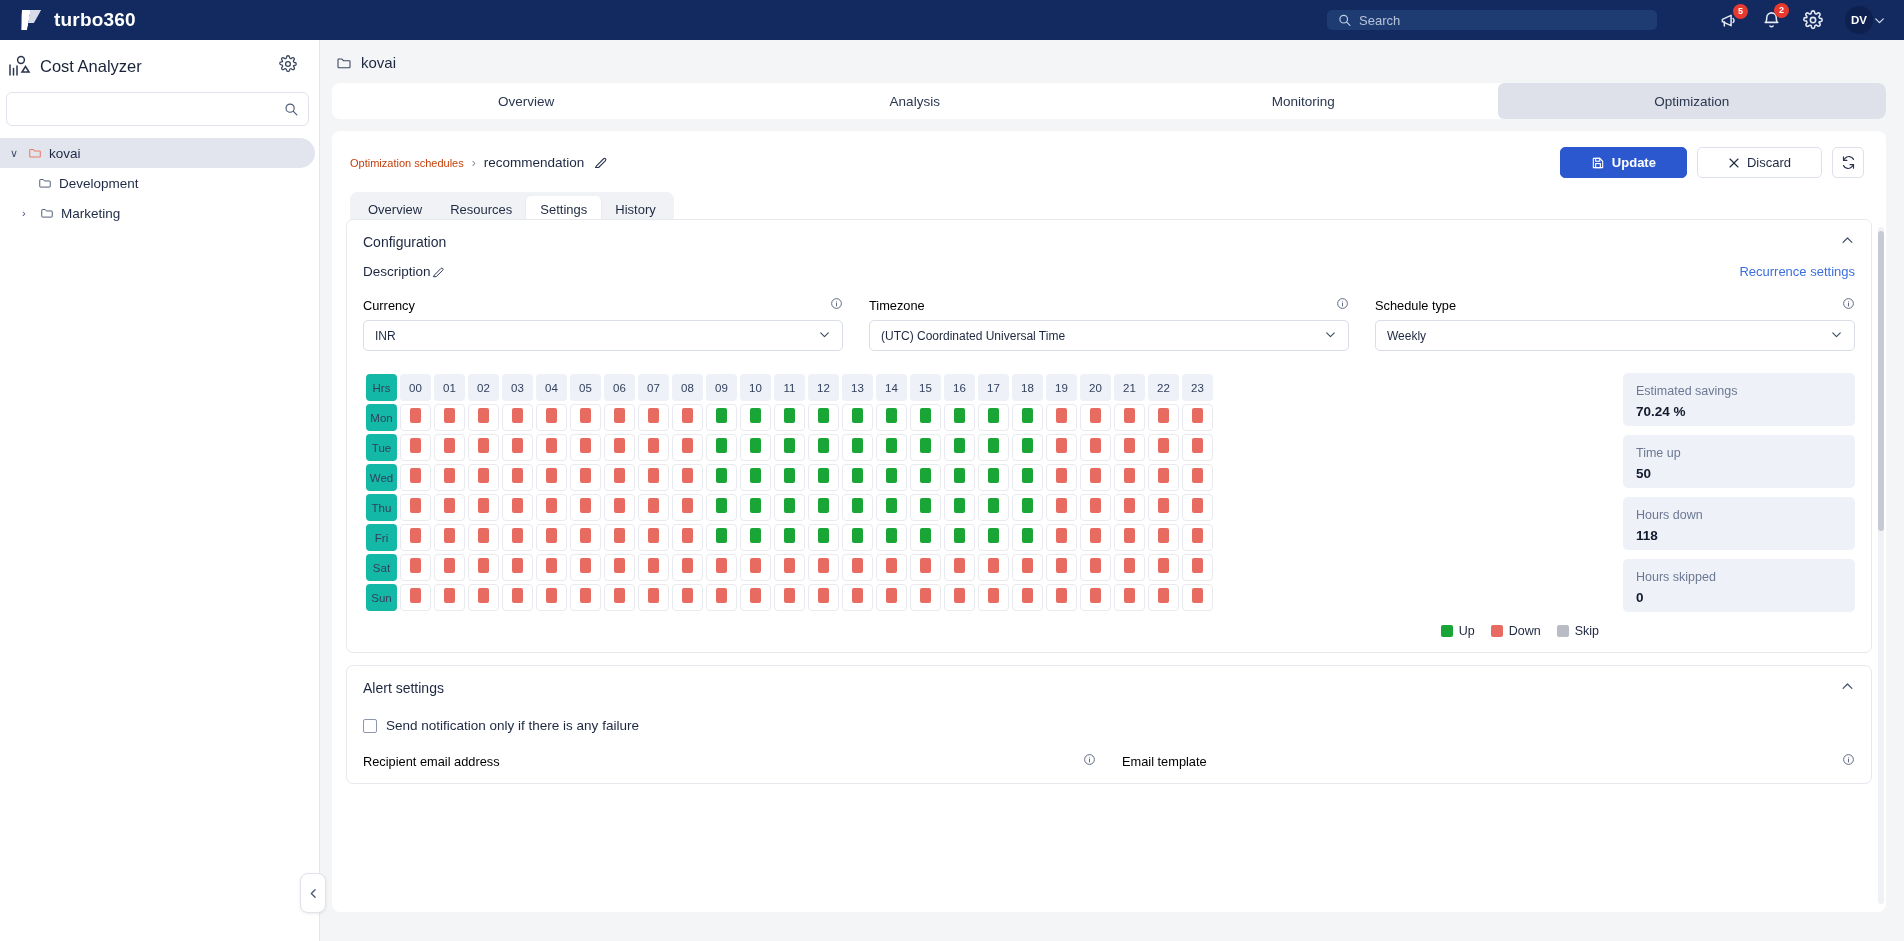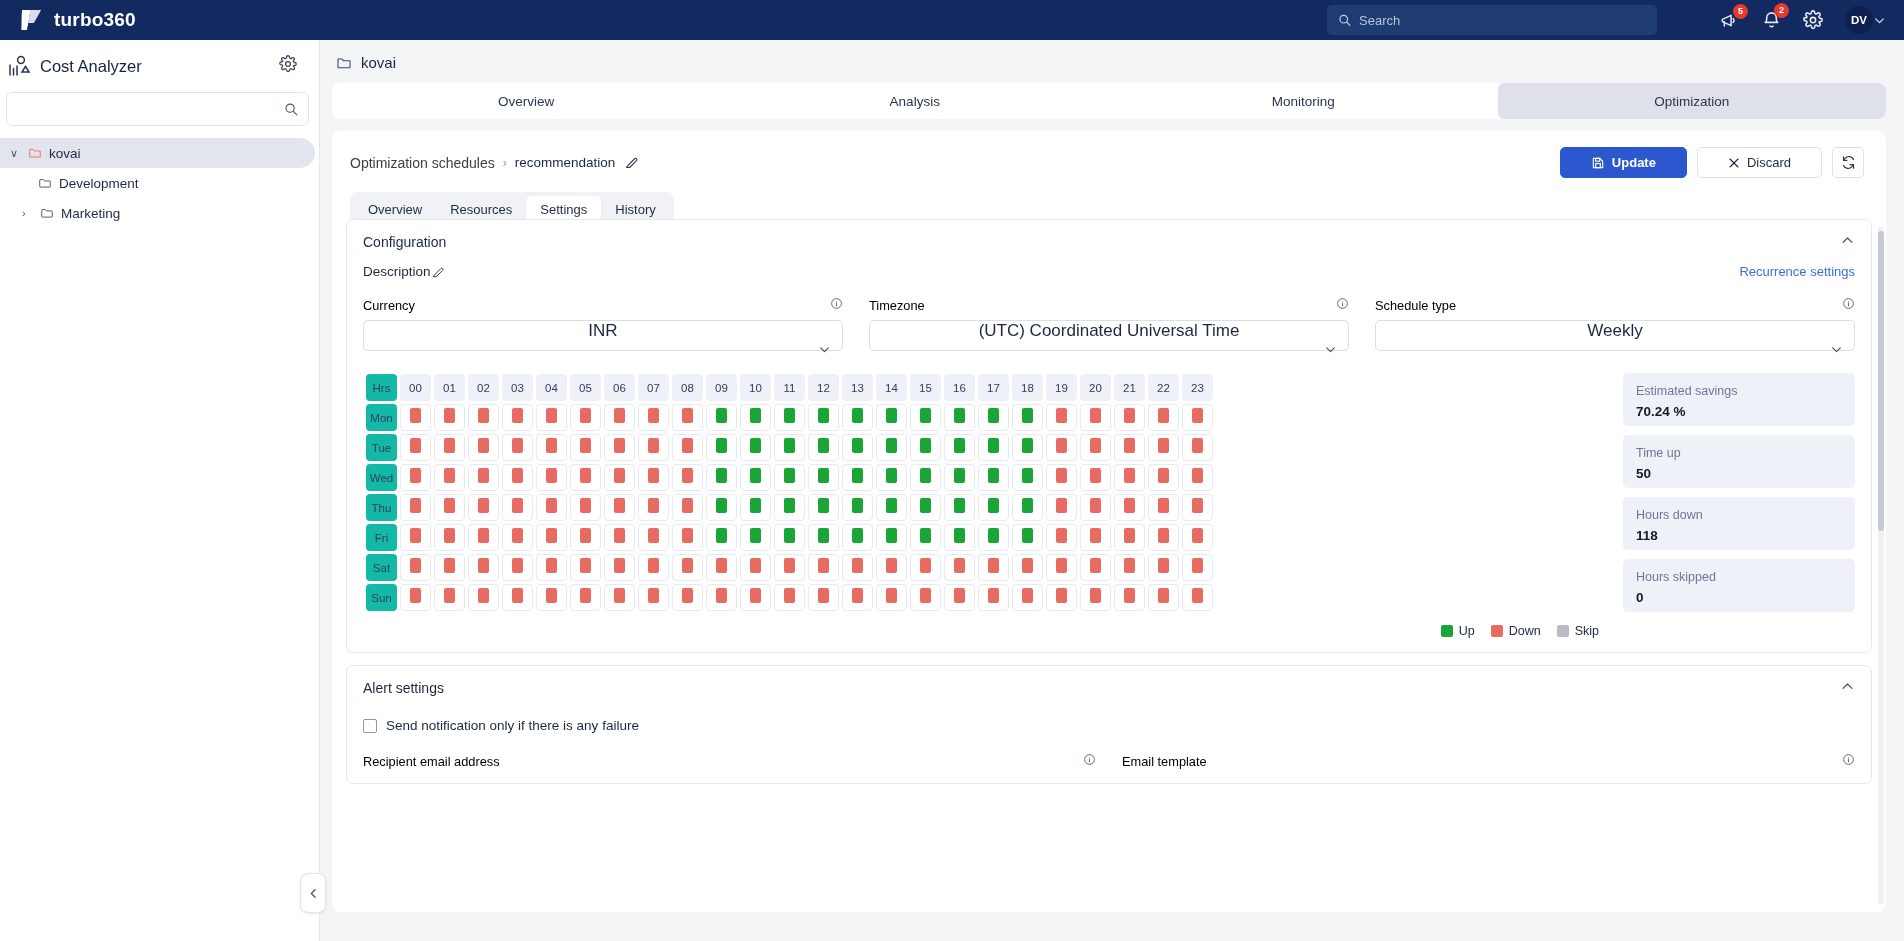--- a/index.html
+++ b/index.html
@@ -20,21 +20,21 @@
     clip-path: polygon(0 0, 100% 0, 100% 100%, 35% 100%);
   }
   .brand-logo .s2 {
     position: absolute; left: 11px; top: 2px; width: 11px; height: 13px;
     background: #d7dce8; transform: skewX(-10deg);
     clip-path: polygon(0 0, 100% 0, 55% 100%, 0 100%);
   }
   .brand-name { color:#fff; font-size: 19px; font-weight: 700; letter-spacing: .2px; }
   .topbar-right { margin-left: auto; display: flex; align-items: center; gap: 22px; }
   .search-box {
-    width: 330px; height: 30px; background: #1e3c72; border-radius: 5px;
+    width: 330px; height: 20px; background: #1e3c72; border-radius: 5px;
     display: flex; align-items: center; padding: 0 11px; gap: 8px;
     margin-right: 40px;
   }
   .search-box input {
     background: transparent; border: 0; outline: none; color: #dfe5f2;
     font-size: 13px; width: 100%; font-family: "Liberation Sans", sans-serif;
   }
   .search-box input::placeholder { color: #b9c4da; }
   .icon-btn { position: relative; display:flex; align-items:center; cursor: pointer; }
   .badge {
@@ -97,21 +97,21 @@
     font-size: 13.5px; color:#2b3650; cursor:pointer;
   }
   .toptab.active { background:#dfe1ea; font-weight: 400; border-radius:6px; }
   
   .panel {
     background:#fff; border-radius: 8px; margin: 12px 6px 0 4px;
     height: calc(941px - 40px - 62px - 48px - 10px); position: relative;
     overflow: hidden;
   }
   .panel-head { display:flex; align-items:center; padding: 16px 22px 0 18px; }
-  .crumb-link { color:#404040; font-size: 14px; cursor:pointer; }
+  .crumb-link { color:#c2410c; font-size: 11px; cursor:pointer; }
   .crumb-sep { color:#8892a8; font-size: 12px; margin: 0 8px; }
   .crumb-cur { color:#1c2740; font-size: 13.5px; }
   .panel-head-actions { margin-left:auto; display:flex; align-items:center; gap:10px; }
   .btn {
     height: 31px; border-radius: 5px; display:flex; align-items:center;
     gap:7px; padding: 0 30px; font-size: 13px; cursor:pointer;
     font-family:"Liberation Sans", sans-serif;
   }
   .btn-primary { background:#2b58cf; color:#fff; border: 1px solid #2b58cf; font-weight: 600; }
   .btn-ghost { background:#fff; color:#1e2940; border:1px solid #dde1e9; }
@@ -145,22 +145,22 @@
   .desc-value { font-size: 13px; color:#3a4459; margin-top: 5px; }
   .recurrence {
     margin-left:auto; color:#3b6fe0; font-size: 13px; cursor:pointer;
   }
   .fields { display:flex; gap: 26px; margin-top: 18px; }
   .field { flex:1; position:relative; }
   .field-label-row { display:flex; align-items:center; font-size: 12.8px; color:#000000; }
   .field-label-row .info { margin-left:auto; }
   .select-box {
     margin-top: 7px; height: 31px; border:1px solid #d9dde6; border-radius: 5px;
-    display:flex; align-items:center; padding: 0 11px; font-size: 17px;
-    color:#1d2840; cursor:pointer; background:#fff;flex-direction:column;
+    display:flex; align-items:center; padding: 0 11px; font-size: 12px;
+    color:#1d2840; cursor:pointer; background:#fff;
   }
   .select-box .chev { margin-left:auto; color:#3d475c; }
   
   .sched-wrap { display:flex; gap: 18px; margin-top: 20px; }
   .grid-area { flex: 1 1 auto; }
   table.sched { border-collapse: separate; border-spacing: 3px; }
   table.sched th, table.sched td {
     width: 31px; height: 27px; text-align:center; vertical-align: middle;
   }
   table.sched th.hrs-head, table.sched td.day-head {

